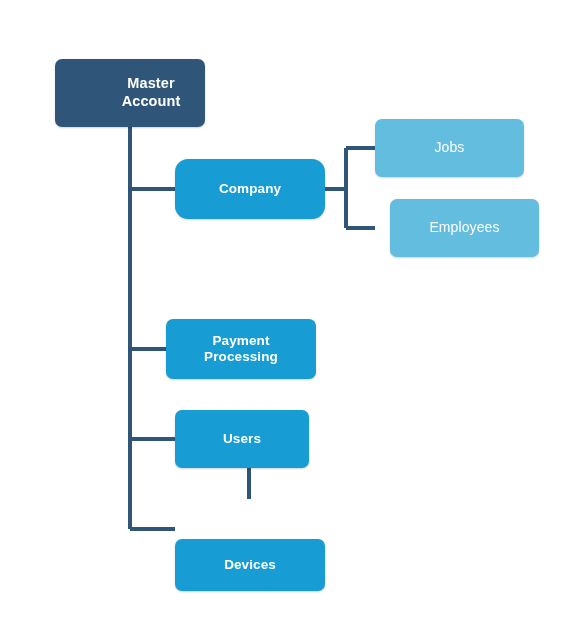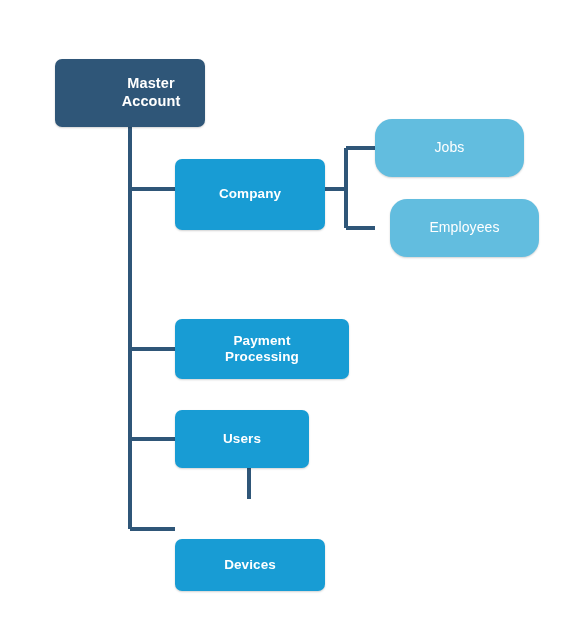--- a/index.html
+++ b/index.html
@@ -55,21 +55,20 @@
     background: #189cd4;
     font-weight: bold;
     font-size: 13.5px;
     letter-spacing: 0.1px;
   }
   .node.leaf {
     background: #62bddf;
     font-weight: normal;
     font-size: 14px;
     letter-spacing: 0.1px;
-    border-radius: 17px;
   }
 </style>
 </head>
 <body>
 
 <div id="diagram-canvas">
 
   <svg id="connector-layer" viewBox="0 0 579 617" width="579" height="617" xmlns="http://www.w3.org/2000/svg">
     <g fill="none" stroke="#2f5678" stroke-width="4" stroke-linecap="butt">
 
@@ -87,33 +86,33 @@
 
       <path d="M 249 468 L 249 499"></path>
     </g>
   </svg>
 
   <div class="node root" style="left:55px; top:59px; width:150px; height:68px;">
     <span class="node-label">Master
 Account</span>
   </div>
 
-  <div class="node branch" style="left:175px; top:159px; width:150px; height:71px;">
+  <div class="node branch" style="left:175px; top:159px; width:150px; height:60px;border-radius:13px;">
     <span class="node-label">Company</span>
   </div>
 
   <div class="node leaf" style="left:375px; top:119px; width:149px; height:58px;">
     <span class="node-label">Jobs</span>
   </div>
 
   <div class="node leaf" style="left:390px; top:199px; width:149px; height:58px;">
     <span class="node-label">Employees</span>
   </div>
 
-  <div class="node branch" style="left:175px; top:319px; width:174px; height:60px;">
+  <div class="node branch" style="left:166px; top:319px; width:150px; height:60px;">
     <span class="node-label">Payment
 Processing</span>
   </div>
 
   <div class="node branch" style="left:175px; top:410px; width:134px; height:58px;">
     <span class="node-label">Users</span>
   </div>
 
   <div class="node branch" style="left:175px; top:499px; width:150px; height:52px;margin-top:40px;">
     <span class="node-label">Devices</span>

